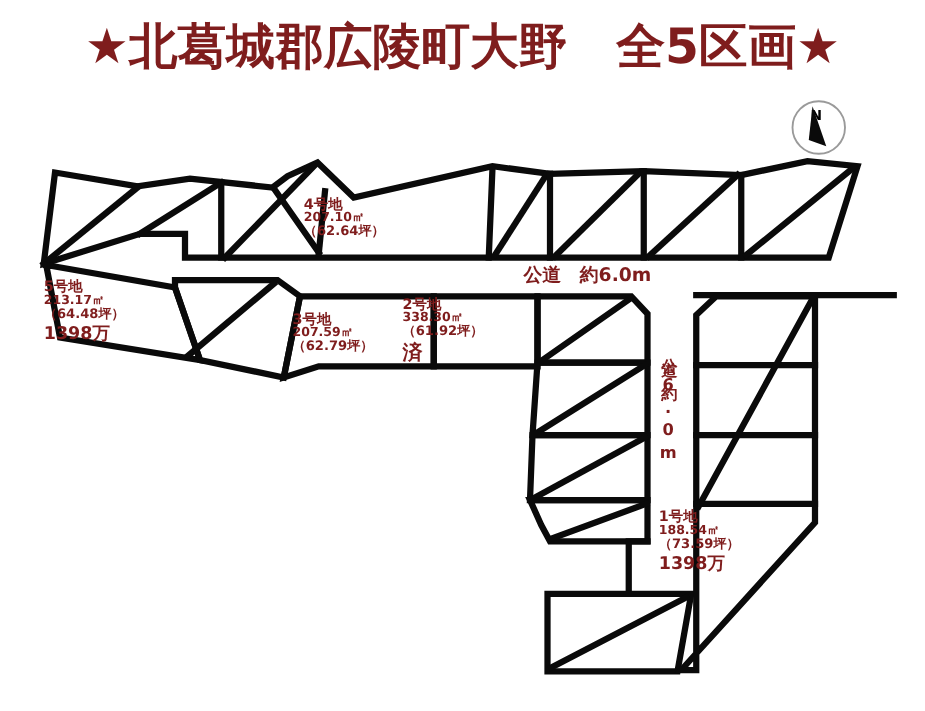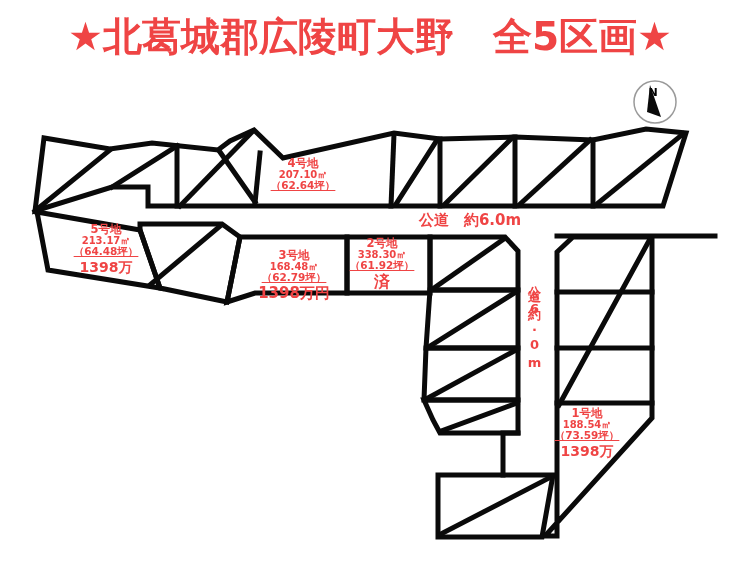--- a/index.html
+++ b/index.html
@@ -1,26 +1,26 @@
 <!DOCTYPE html>
 <html><head>
 <meta charset="utf-8">
 <style>
   html,body{margin:0;padding:0;background:#fff;}
   .page{position:relative;width:740px;height:569px;background:#ffffff;overflow:hidden;
-        font-family:"DejaVu Sans","Liberation Sans",sans-serif;color:#ef4444;}
+        font-family:"DejaVu Sans","Liberation Sans",sans-serif;color:#7f1d1d;}
   .title{position:absolute;left:0;top:10px;width:740px;text-align:center;
          font-size:39px;font-weight:900;letter-spacing:0px;white-space:nowrap;}
   svg.plan{position:absolute;left:0;top:0;}
   svg.plan path, svg.plan line, svg.plan polygon.out{fill:none;stroke:#0a0a0a;stroke-width:5;
          stroke-linecap:square;stroke-linejoin:miter;}
-  .plot-label{position:absolute;text-align:center;line-height:11px;}
+  .plot-label{position:absolute;text-align:left;line-height:11px;}
   .plot-id{font-size:11.5px;font-weight:700;}
   .plot-m2{font-size:10px;font-weight:600;}
-  .plot-tsubo{font-size:10.5px;font-weight:600;text-decoration:underline;}
+  .plot-tsubo{font-size:10.5px;font-weight:600;}
   .plot-price{font-size:14px;font-weight:800;margin-top:3px;line-height:15px;}
   .price-big{font-size:15px;}
   .price-sold{font-size:16px;}
   .road-h{position:absolute;left:390px;top:211px;width:160px;text-align:center;
           font-size:15px;font-weight:800;white-space:nowrap;}
   .road-v{position:absolute;left:519px;top:276px;width:24px;height:135px;
           writing-mode:vertical-rl;text-orientation:upright;
           font-size:13px;font-weight:800;letter-spacing:3px;text-align:left;}
 </style>
 </head>
@@ -82,32 +82,31 @@
 
   <div class="road-h">公道　約6.0m</div>
   <div class="road-v">公道　約6.0m</div>
 
   <div class="plot-label" style="left:243px;top:158px;width:120px;">
     <div class="plot-id">4号地</div>
     <div class="plot-m2">207.10㎡</div>
     <div class="plot-tsubo">（62.64坪）</div>
   </div>
 
-  <div class="plot-label" style="left:46px;top:224px;width:120px;">
+  <div class="plot-label" style="left:35px;top:224px;width:120px;">
     <div class="plot-id">5号地</div>
     <div class="plot-m2">213.17㎡</div>
     <div class="plot-tsubo">（64.48坪）</div>
     <div class="plot-price">1398万</div>
   </div>
 
   <div class="plot-label" style="left:234px;top:250px;width:120px;">
     <div class="plot-id">3号地</div>
-    <div class="plot-m2">168.48㎡</div>
+    <div class="plot-m2">207.59㎡</div>
     <div class="plot-tsubo">（62.79坪）</div>
-    <div class="plot-price price-big">1398万円</div>
   </div>
 
   <div class="plot-label" style="left:322px;top:238px;width:120px;">
     <div class="plot-id">2号地</div>
     <div class="plot-m2">338.30㎡</div>
     <div class="plot-tsubo">（61.92坪）</div>
     <div class="plot-price price-sold">済</div>
   </div>
 
   <div class="plot-label" style="left:527px;top:408px;width:120px;">

